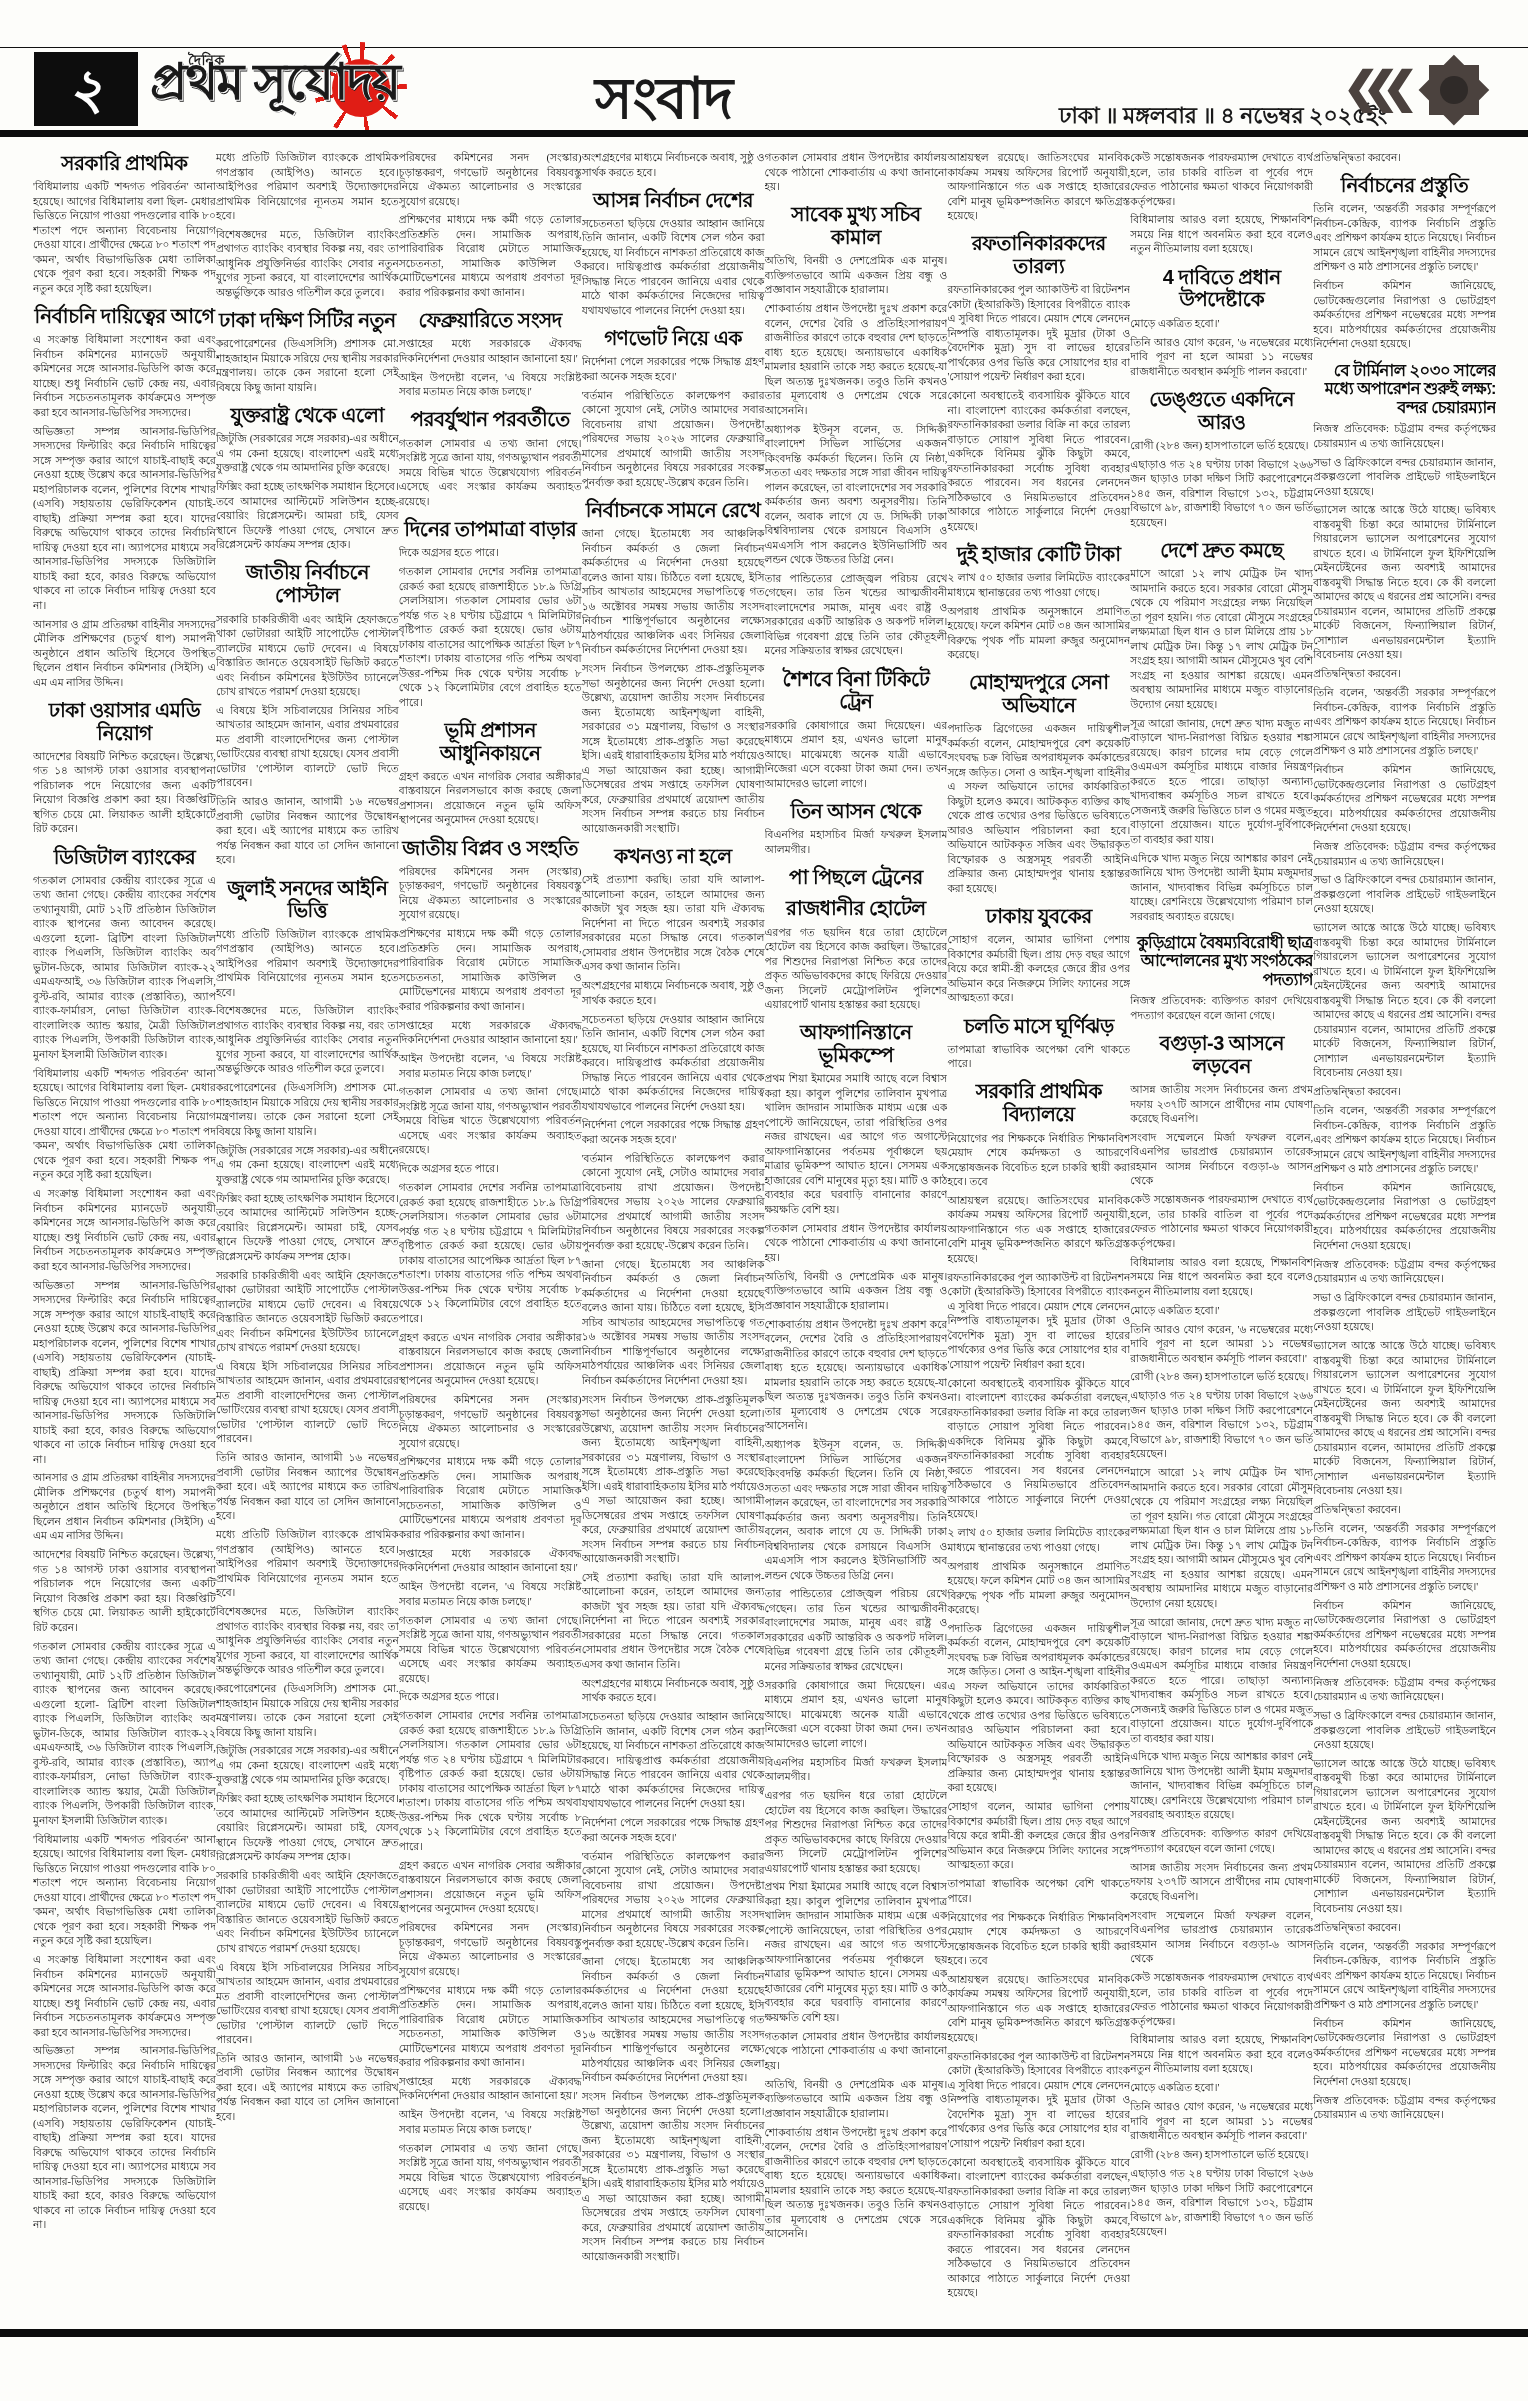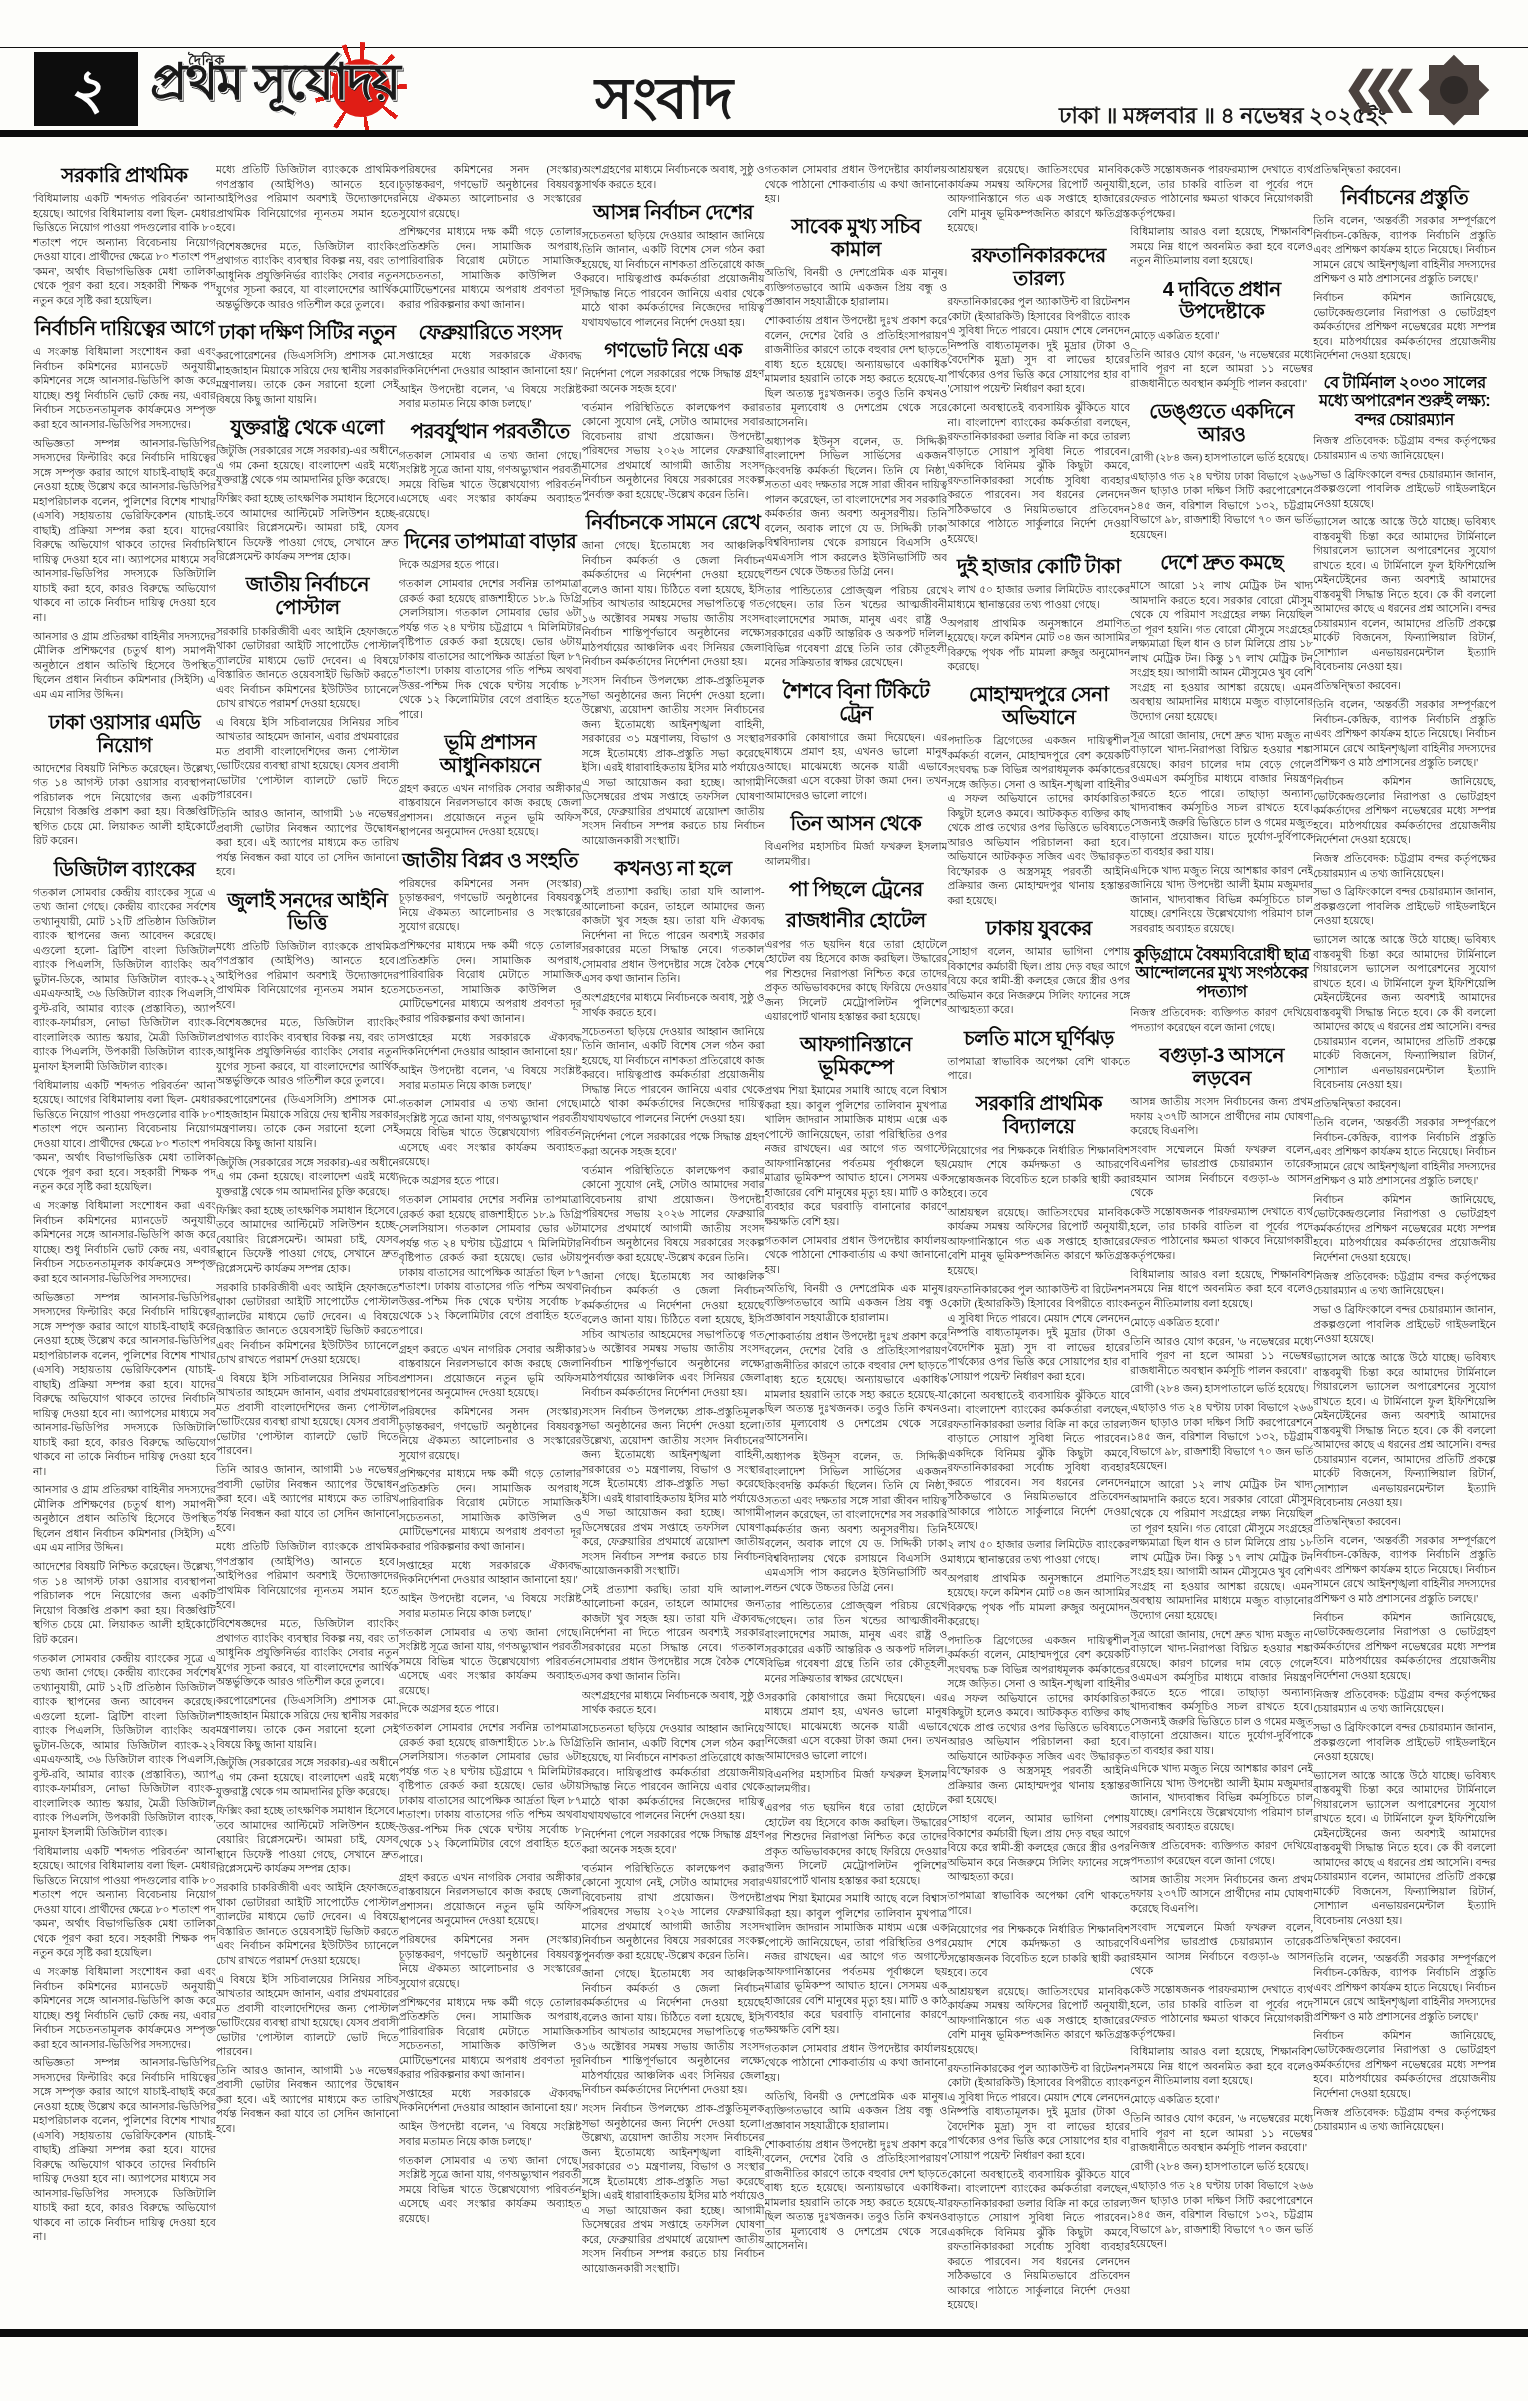--- a/index.html
+++ b/index.html
@@ -24,28 +24,28 @@
         letter-spacing:0;white-space:nowrap;}
   #ornament{position:absolute;right:36px;top:9.8px;width:164px;height:65px;}
   #ornament .chevrons{position:absolute;right:90px;top:8.7px;font-size:43px;font-weight:900;
         color:#4b423e;letter-spacing:-16.4px;line-height:1;}
   #ornament .star{position:absolute;right:5.5px;top:0;width:65px;height:65px;}
   #ornament .sq{position:absolute;inset:7.6px;background:#4b423e;}
   #ornament .sq.r45{transform:rotate(45deg);}
   #ornament .core{position:absolute;inset:18.6px;background:#2f2a28;border-radius:50%;}
   #masthead-rule{position:absolute;left:0;top:130px;width:1528px;height:7px;background:#0d0d0d;}
   
-  #columns{position:absolute;left:33px;top:163px;width:1463px;height:2181px;
+  #columns{position:absolute;left:33px;top:151px;width:1463px;height:2181px;
         display:flex;overflow:hidden;}
   .col{flex:1 1 0;overflow:hidden;height:100%;}
   .para{margin:0 0 4.4px;font-size:10.6px;line-height:1.37;text-align:justify;text-justify:inter-word;
         word-break:break-word;color:#1c1c1c;}
   .hl{margin:8.7px 0 5.5px;text-align:center;font-weight:900;font-size:20px;line-height:1.14;
         letter-spacing:-0.5px;color:#0c0c0c;font-family:"Liberation Sans","DejaVu Sans",sans-serif;}
-  .hl.md{font-size:16.4px;}
+  .hl.md{font-size:16.4px;text-align:right;}
   .col > .hl:first-child{margin-top:1.1px;}
   #bottom-rule{position:absolute;left:0;top:2329px;width:1528px;height:8.2px;background:#0d0d0d;}
 </style>
 </head>
 <body>
 
 <div id="page">
 
   <header id="masthead">
     <div id="page-number-box">

